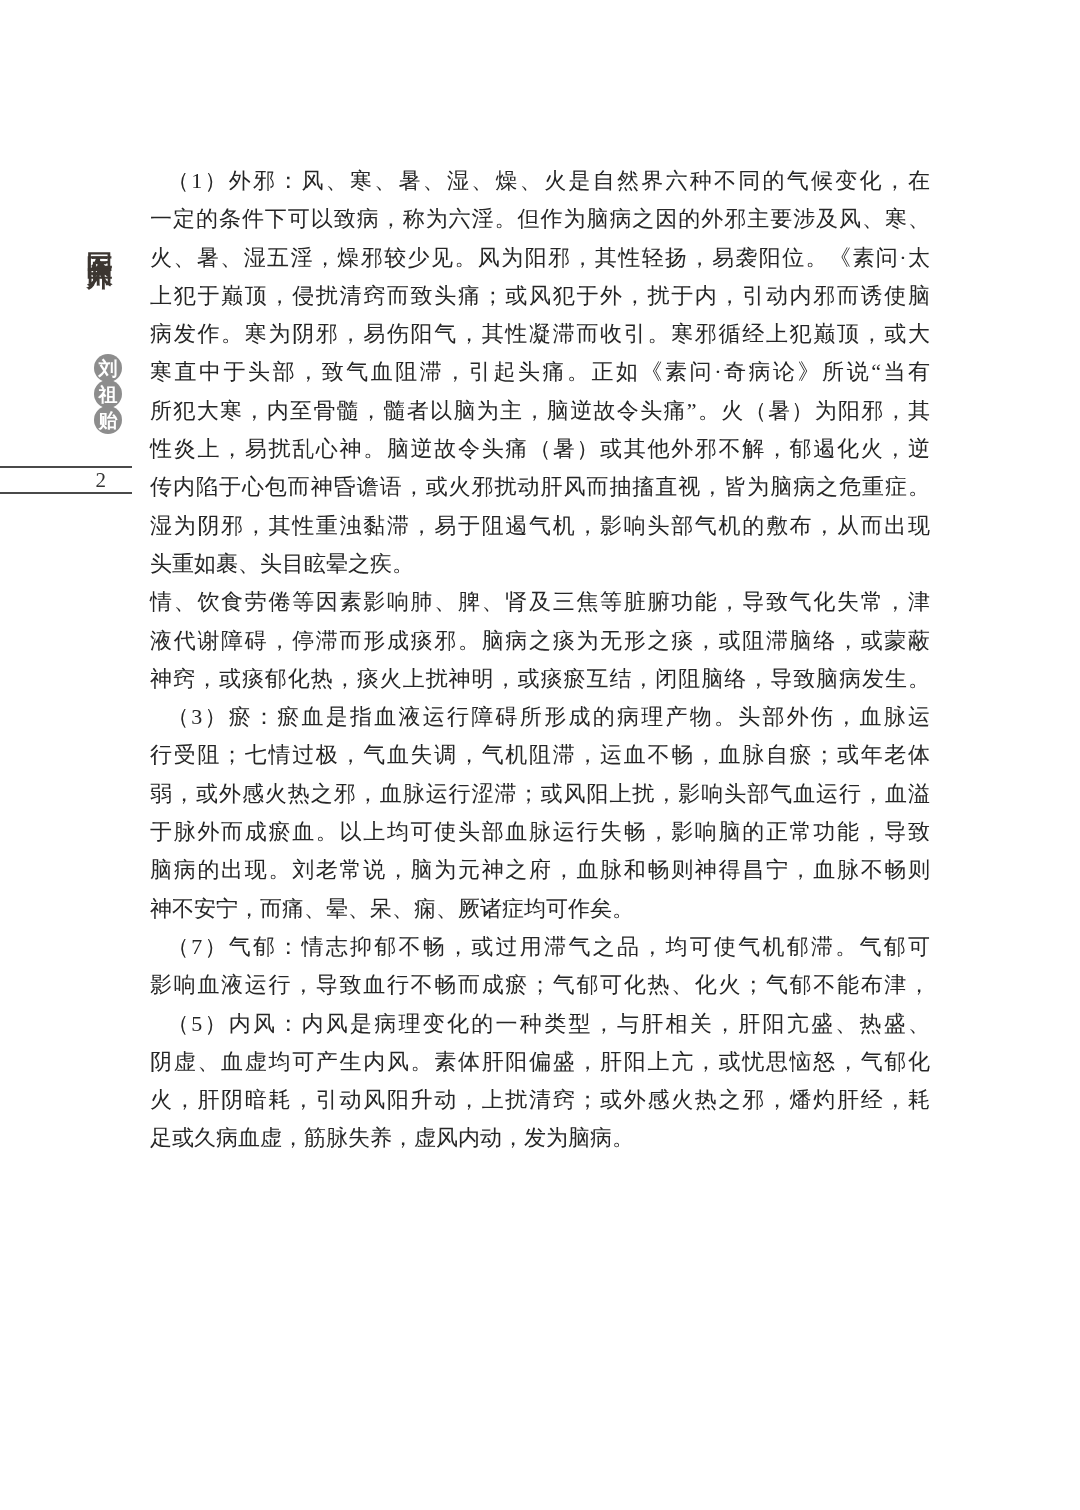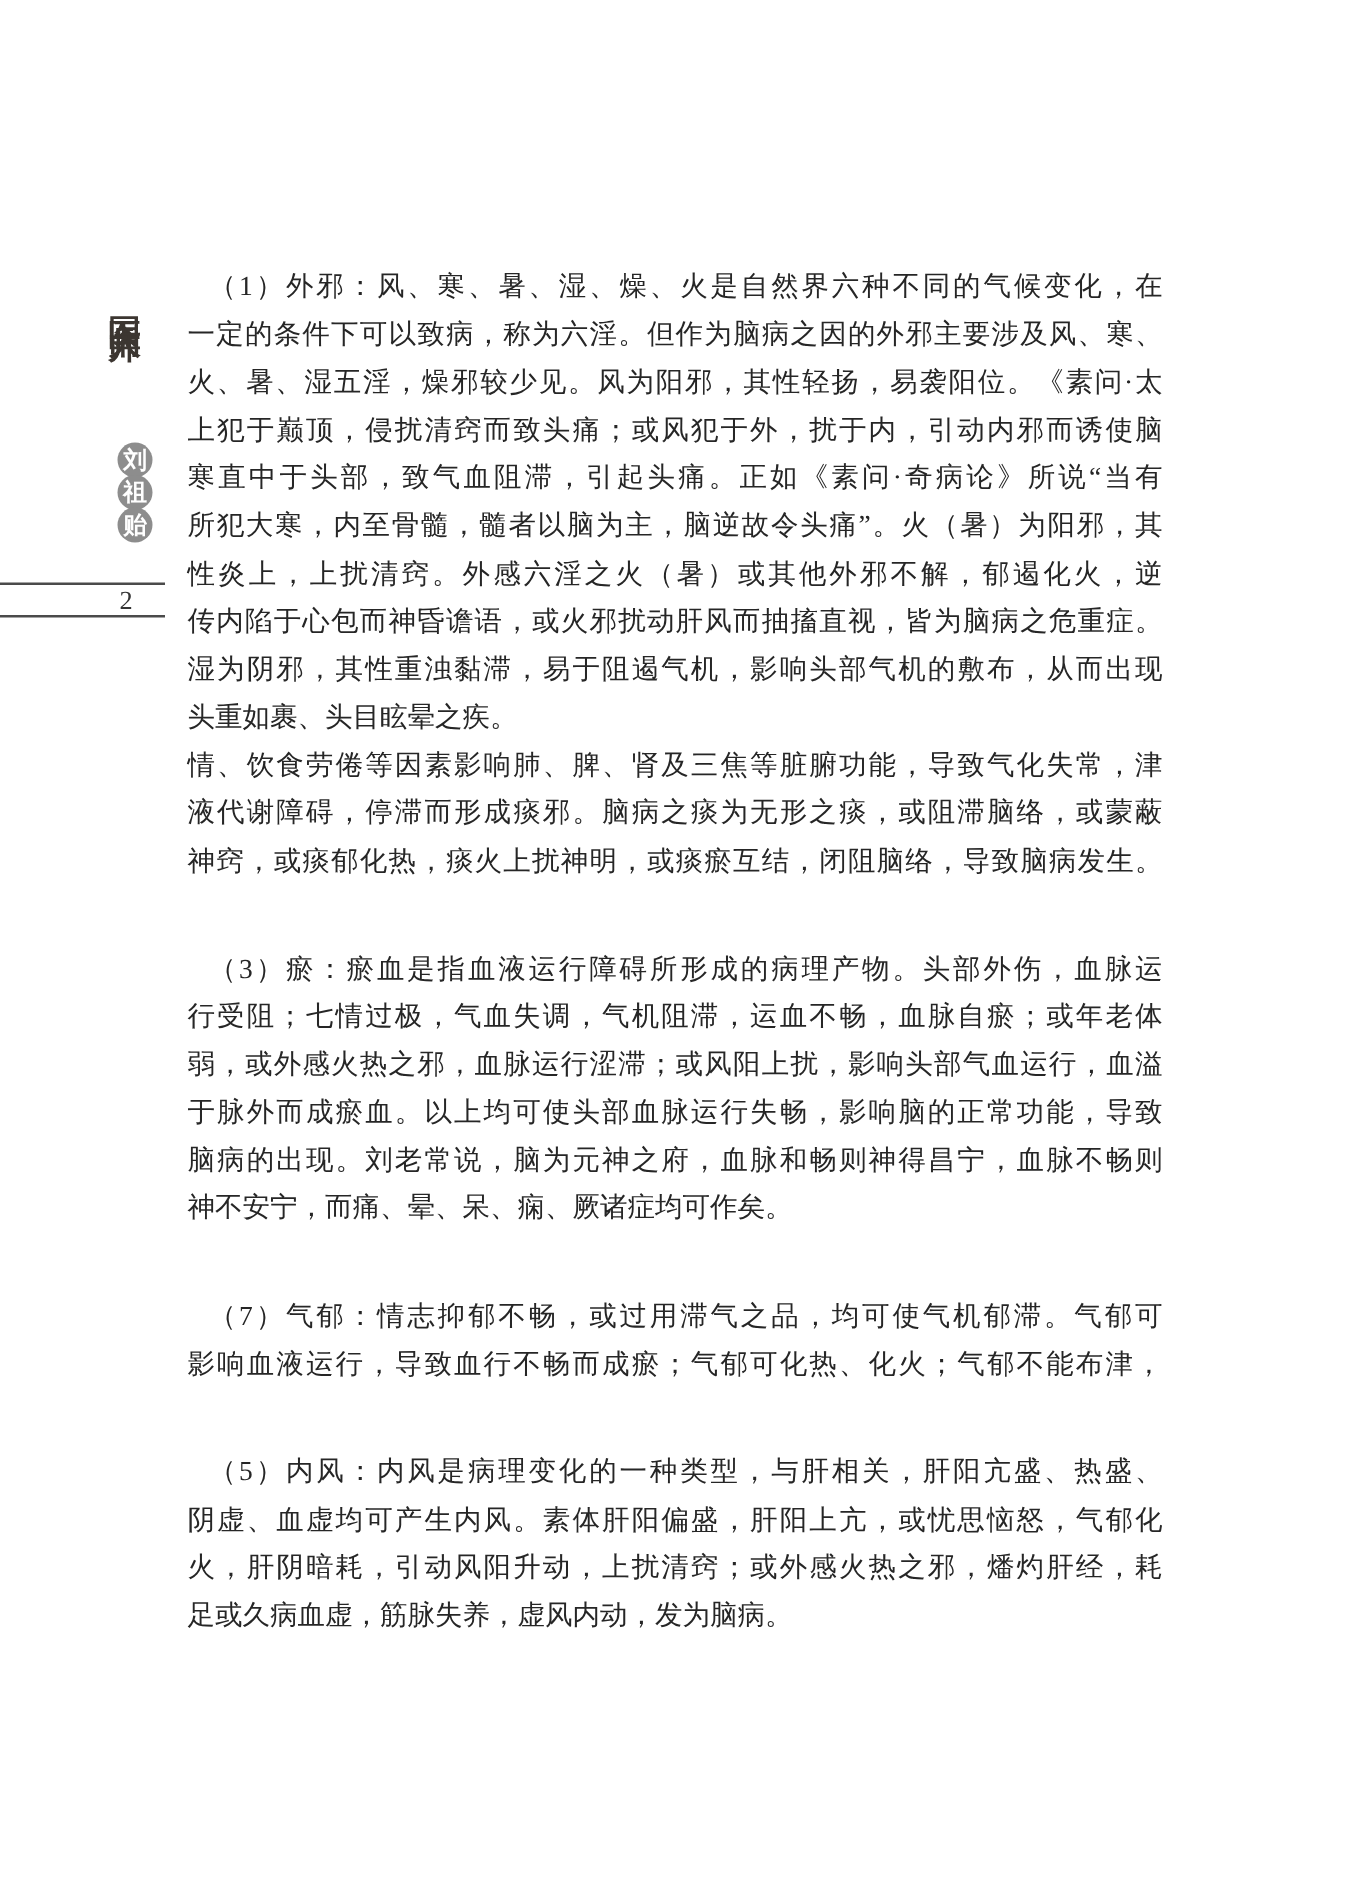--- a/index.html
+++ b/index.html
@@ -40,21 +40,21 @@
   }
 
   
   .textblock {
     position:absolute; left:150px; top:162px; width:780px;
     font-size:22px; color:#262626;
   }
   .para { margin:0; }
   .line { line-height:38.3px; }
   .line.fill { text-align:justify; text-align-last:justify; }
-  .line.indent { text-indent:17px;margin-top:48px; }
+  .line.indent { text-indent:17px; }
 </style>
 </head>
 <body>
 
 <div class="page">
 
   <aside>
     <div class="calligraphy">国医大师</div>
 
     <div class="seals">
@@ -67,23 +67,24 @@
       <span>2</span>
     </div>
   </aside>
 
   <main class="textblock" style="color: rgb(38, 38, 38);">
       <div class="para">
         <div class="line indent fill">（1）外邪：风、寒、暑、湿、燥、火是自然界六种不同的气候变化，在</div>
         <div class="line fill">一定的条件下可以致病，称为六淫。但作为脑病之因的外邪主要涉及风、寒、</div>
         <div class="line fill">火、暑、湿五淫，燥邪较少见。风为阳邪，其性轻扬，易袭阳位。《素问·太</div>
         <div class="line fill">上犯于巅顶，侵扰清窍而致头痛；或风犯于外，扰于内，引动内邪而诱使脑</div>
+        <div class="line fill">病发作。寒为阴邪，易伤阳气，其性凝滞而收引。寒邪循经上犯巅顶，或大</div>
         <div class="line fill">寒直中于头部，致气血阻滞，引起头痛。正如《素问·奇病论》所说“当有</div>
         <div class="line fill">所犯大寒，内至骨髓，髓者以脑为主，脑逆故令头痛”。火（暑）为阳邪，其</div>
-        <div class="line fill">性炎上，上扰清窍。外感六淫之火（暑）或其他外邪不解，郁遏化火，逆</div>
+        <div class="line fill">性炎上，易扰乱心神。脑逆故令头痛（暑）或其他外邪不解，郁遏化火，逆</div>
         <div class="line fill">传内陷于心包而神昏谵语，或火邪扰动肝风而抽搐直视，皆为脑病之危重症。</div>
         <div class="line fill">湿为阴邪，其性重浊黏滞，易于阻遏气机，影响头部气机的敷布，从而出现</div>
         <div class="line">头重如裹、头目眩晕之疾。</div>
       </div>
       <div class="para">
         <div class="line fill">情、饮食劳倦等因素影响肺、脾、肾及三焦等脏腑功能，导致气化失常，津</div>
         <div class="line fill">液代谢障碍，停滞而形成痰邪。脑病之痰为无形之痰，或阻滞脑络，或蒙蔽</div>
         <div class="line fill">神窍，或痰郁化热，痰火上扰神明，或痰瘀互结，闭阻脑络，导致脑病发生。</div>
       </div>
       <div class="para">

